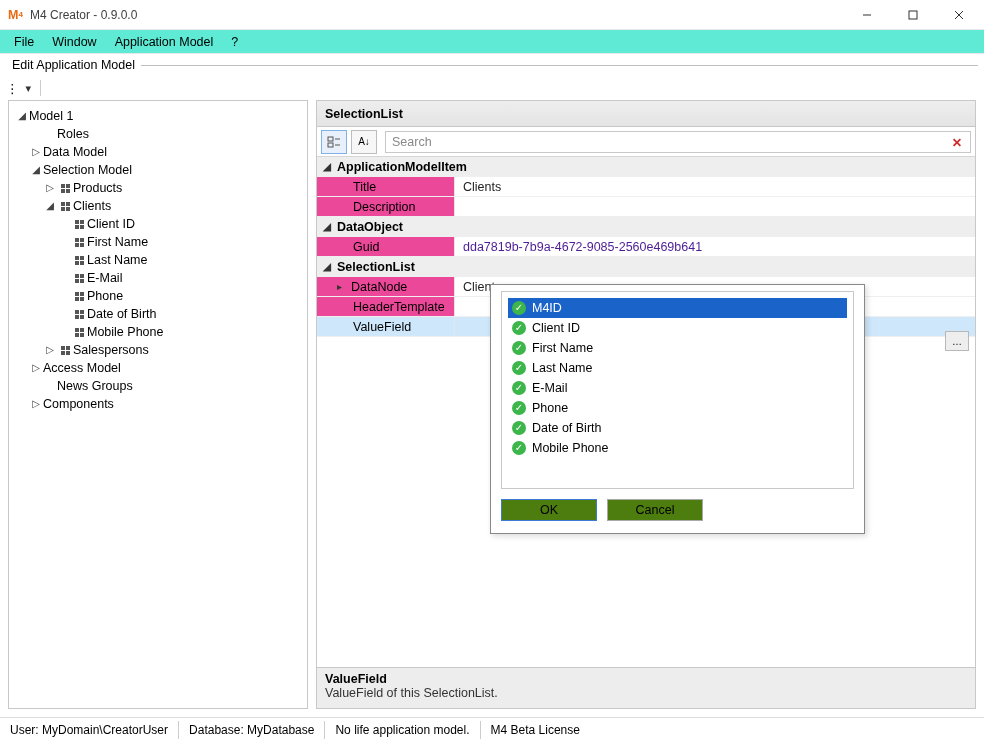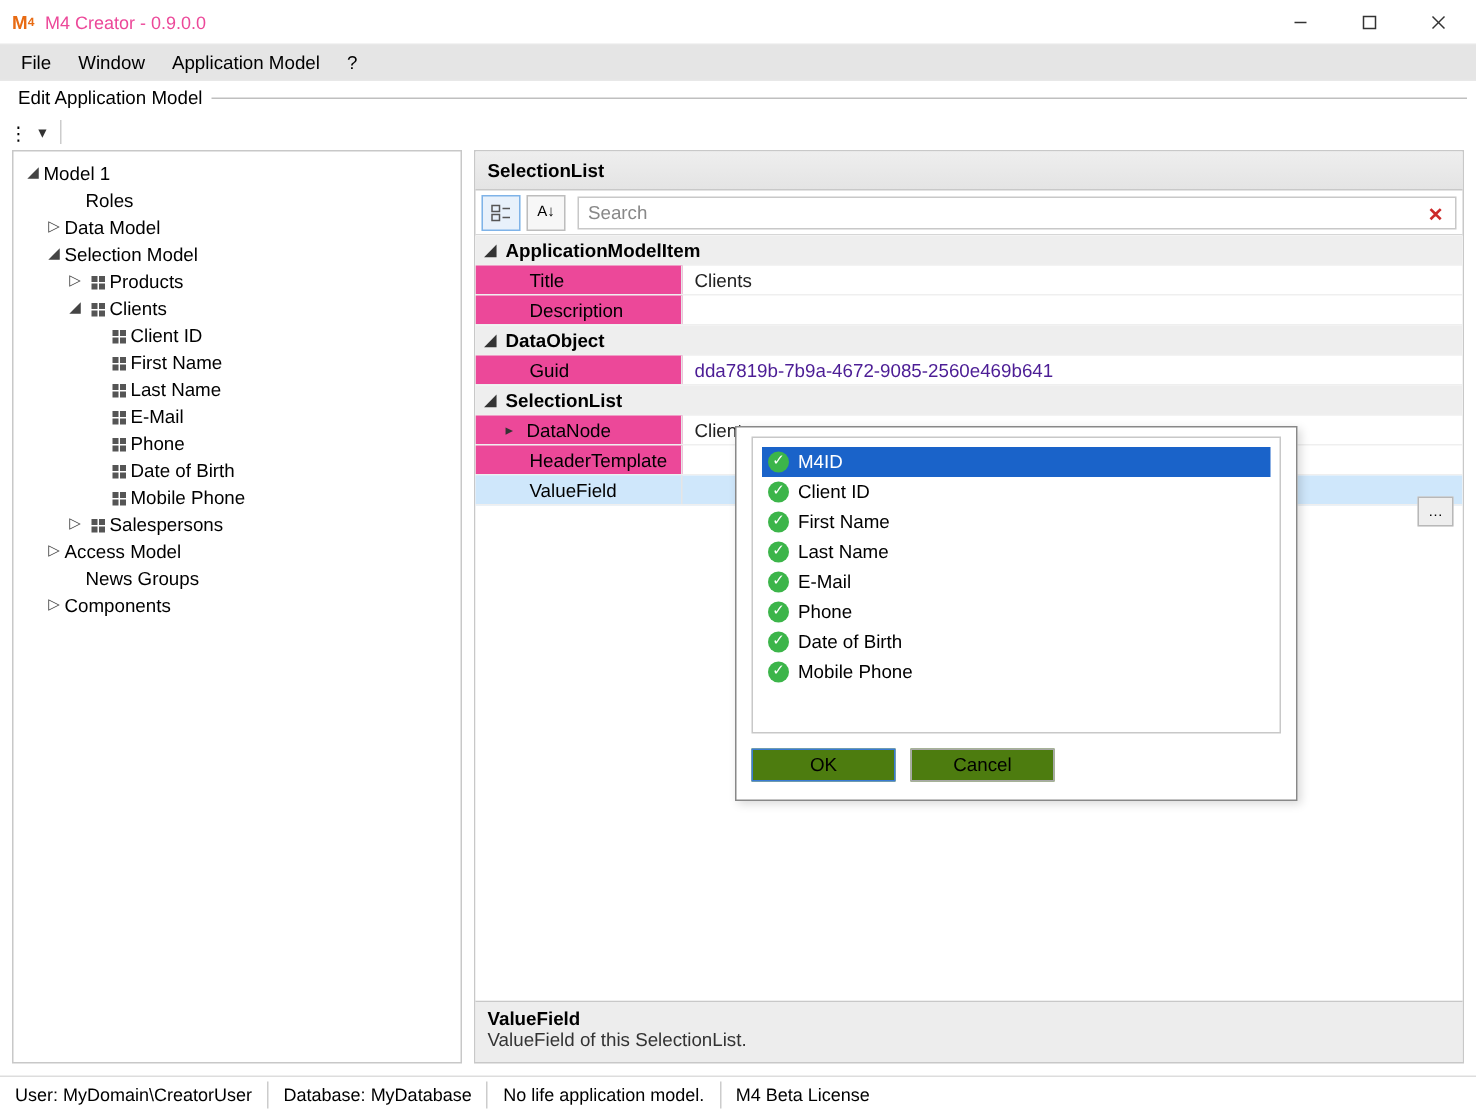--- a/index.html
+++ b/index.html
@@ -2,26 +2,26 @@
 <html><head>
 <meta charset="utf-8">
 <style>
   * { box-sizing: border-box; font-family: "Segoe UI", Tahoma, sans-serif; }
   html, body { margin:0; padding:0; height:100%; background:#fff; }
   body { display:flex; flex-direction:column; height:741px; width:984px; overflow:hidden; font-size:12.5px; color:#000; }
 
   
   .titlebar { height:30px; display:flex; align-items:center; padding:0 2px 0 8px; border-bottom:1px solid #e8e8e8; }
   .titlebar .app-icon { width:16px; height:16px; margin-right:6px; color:#e86b13; font-weight:700; display:flex; align-items:center; }
-  .titlebar .title { color:#ec4899; font-size:12px; }
+  .titlebar .title { color:#404040; font-size:12px; }
   .titlebar .spacer { flex:1; }
   .win-btn { width:46px; height:30px; display:flex; align-items:center; justify-content:center; color:#333; }
 
   
-  .menubar { height:24px; display:flex; align-items:center; padding:0 6px; background:#e5e5e5; border-bottom:1px solid #e8e8e8; gap:2px; }
+  .menubar { height:24px; display:flex; align-items:center; padding:0 6px; background:#5eead4; border-bottom:1px solid #e8e8e8; gap:2px; }
   .menubar span { padding:2px 8px; font-size:12.5px; }
 
   
   .subhead { height:22px; display:flex; align-items:center; padding:0 6px; font-size:12.5px; }
   .subhead .doctitle { position:relative; padding:0 6px; }
   .subhead .doctitle:before,
   .subhead .doctitle:after { content:""; position:absolute; top:-1px; height:1px; background:#aaa; }
   .subhead .doctitle:before { left:-700px; width:700px; display:none; }
   
   .docline { flex:1; height:1px; background:#bfbfbf; margin-top:0; }

